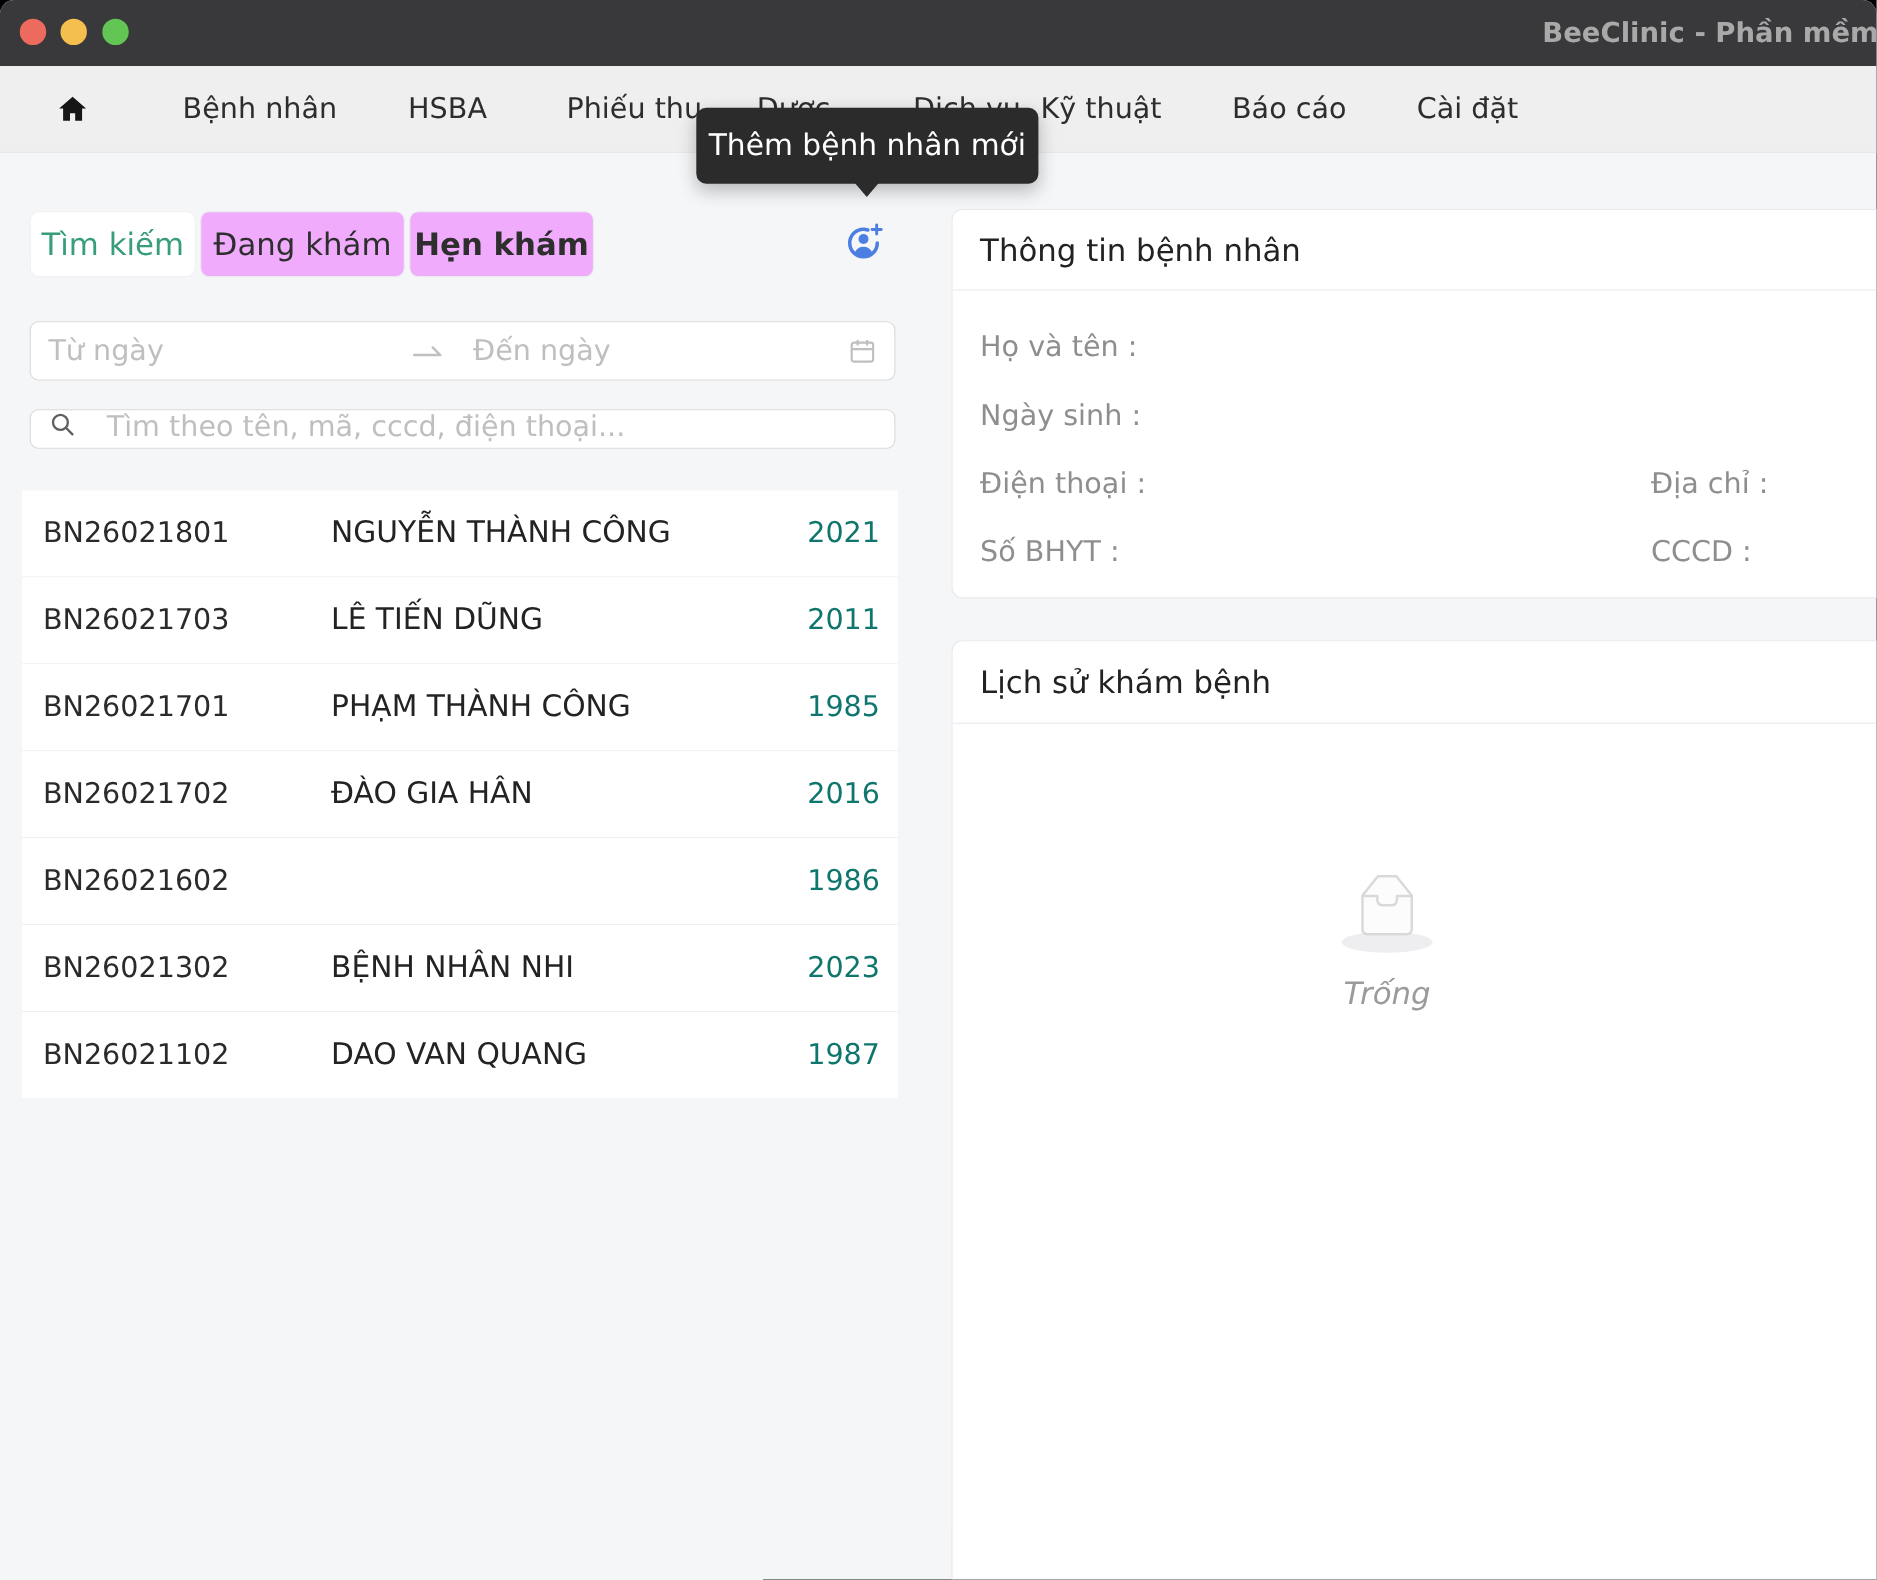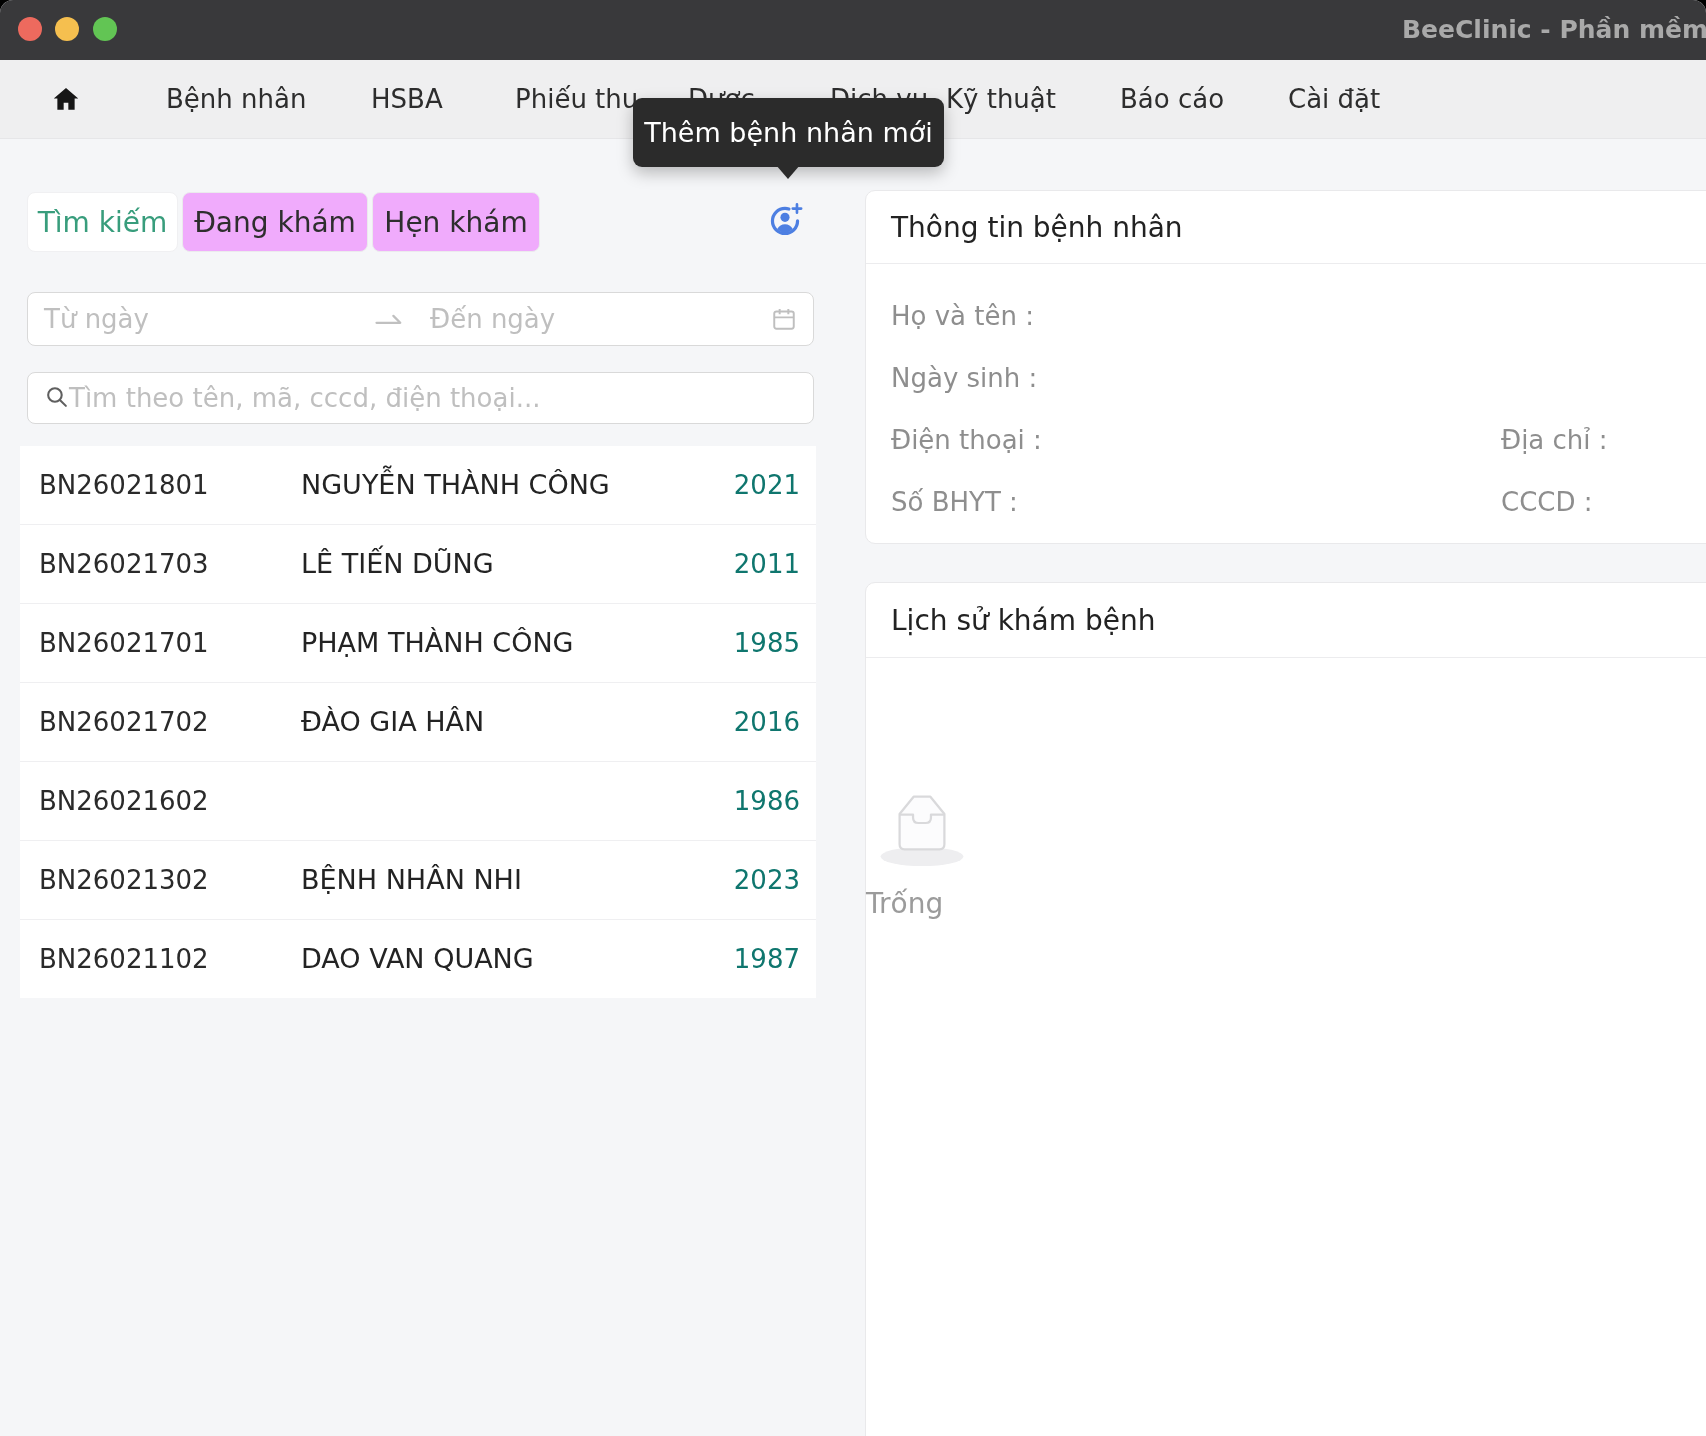--- a/index.html
+++ b/index.html
@@ -45,38 +45,38 @@
   
   .tab {
     position:absolute; top:54px; height:60px; box-sizing:border-box;
     border:1px solid #ebebed; border-radius:8px; background:#f0abfc;
     display:flex; align-items:center; justify-content:center;
     font-size:28px; color:#2e2e2e; cursor:pointer; white-space:nowrap;
   }
   .tab.active { background:#ffffff; color:#389d7c; border-color:#f0f0f2; }
   .tab-1 { left:27px;  width:151px; }
   .tab-2 { left:182px; width:186px; }
-  .tab-3 { left:372px; width:168px; }
+  .tab-3 { left:372px; width:168px;font-weight:bold; }
   .add-patient-btn { position:absolute; left:766px; top:63px; width:38px; height:38px; cursor:pointer; }
   
   .date-range {
     position:absolute; left:27px; top:154px; width:787px; height:54px; box-sizing:border-box;
     background:#fff; border:1px solid #d9d9d9; border-radius:8px;
     display:flex; align-items:center; padding:0 16px; cursor:text;
   }
   .ph { color:#bfbfbf; font-size:26px; white-space:nowrap; }
   .dr-from { width:330px; }
   .dr-sep  { width:56px; display:flex; align-items:center; }
   .dr-to   { flex:1; }
   .dr-cal  { width:26px; height:26px; cursor:pointer; }
   
   .search-box {
-    position:absolute; left:27px; top:234px; width:787px; height:52px; box-sizing:border-box;
+    position:absolute; left:27px; top:234px; width:787px; height:36px; box-sizing:border-box;
     background:#fff; border:1px solid #d9d9d9; border-radius:8px;
-    display:flex; align-items:center; padding:0 16px; gap:0; cursor:text;
+    display:flex; align-items:flex-start; padding:0 16px; gap:28px; cursor:text;
   }
   
   .patient-list { position:absolute; left:20px; top:308px; width:796px; background:#ffffff; }
   .p-row { position:relative; height:78px; border-bottom:1px solid #efeff1; cursor:pointer; background:#fff; }
   .p-row:last-child { border-bottom:none; }
   .p-code { position:absolute; left:19px;  top:0; height:78px; line-height:78px; font-size:26px; color:#2a2a2a; }
   .p-name { position:absolute; left:281px; top:0; height:78px; line-height:78px; font-size:27px; color:#232323; white-space:nowrap; }
   .p-year { position:absolute; right:16px; top:0; height:78px; line-height:78px; font-size:26px; color:#0f766e; }
   
   .card {
@@ -85,21 +85,21 @@
   }
   .card-info    { top:52px;  height:354px; }
   .card-history { top:444px; height:1010px; }
   .card-header {
     height:72px; border-bottom:1px solid #ececee; display:flex; align-items:center;
     padding:0 25px; font-size:28px; color:#222222; white-space:nowrap;
   }
   .info-body { padding:21px 25px 0 25px; }
   .info-row { position:relative; height:62px; line-height:62px; font-size:26px; color:#8e8e8e; white-space:nowrap; }
   .info-right { position:absolute; left:610px; top:0; height:62px; line-height:62px; }
-  .empty-state { width:790px; margin-top:119px; text-align:left; }
+  .empty-state { width:790px; margin-top:119px; text-align:center;font-style:italic; }
   .empty-text { margin-top:14px; font-size:28px; color:#9b9b9b; }
 </style>
 </head>
 <body>
 
 <div class="window">
 
   <div class="titlebar">
     <span class="tl-dot tl-close"></span>
     <span class="tl-dot tl-min"></span>

